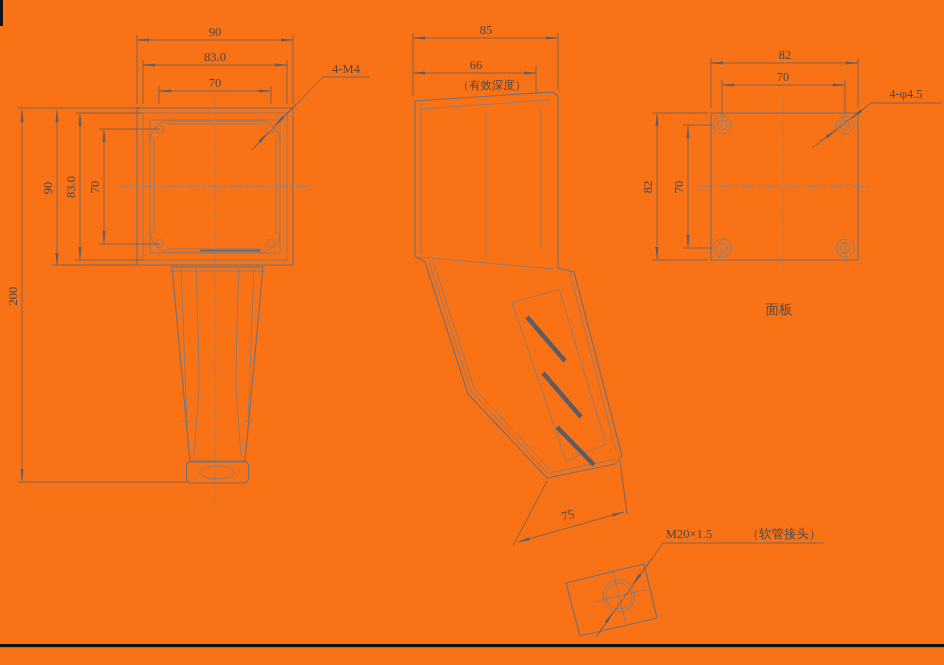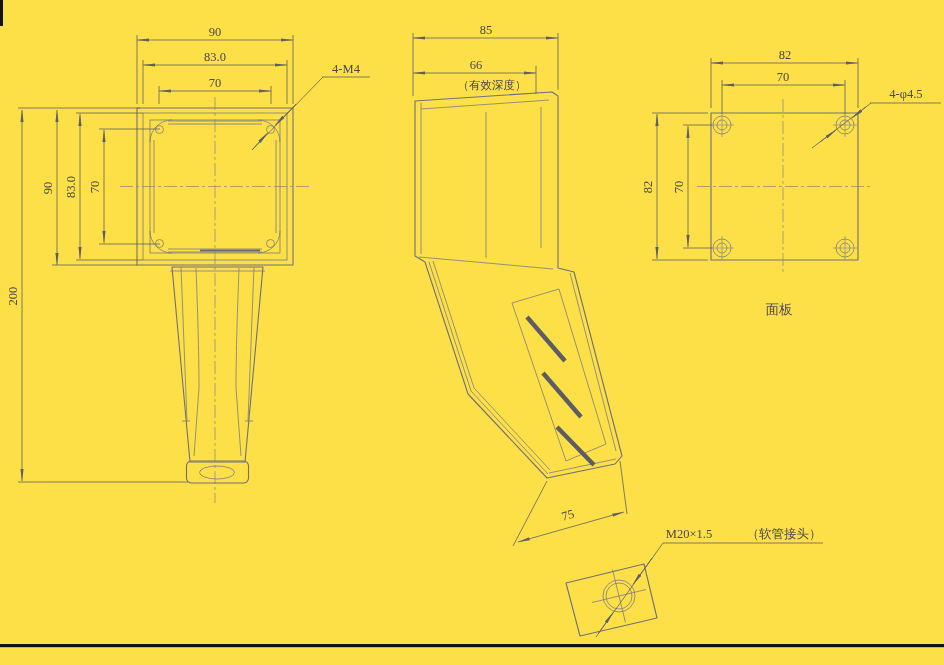--- a/index.html
+++ b/index.html
@@ -1,16 +1,16 @@
 <!DOCTYPE html>
 <html><head>
 <meta charset="utf-8">
 <style>
   html,body{margin:0;padding:0;background:#f7f8fa;}
-  .page{position:relative;width:944px;height:665px;background:#fde047;overflow:hidden;
+  .page{position:relative;width:944px;height:665px;background:#f97316;overflow:hidden;
         font-family:"Liberation Serif","DejaVu Serif",serif;}
   svg{display:block}
   svg text{fill:#48484f;font-family:"Liberation Serif","DejaVu Serif",serif;}
   .geo{stroke:#70707a;fill:none;stroke-width:1.1;stroke-linejoin:round;}
   .thin{stroke:#7b7b85;fill:none;stroke-width:0.8;}
   .dim{stroke:#5f5f68;fill:none;stroke-width:0.8;}
   .cl{stroke:#84848e;fill:none;stroke-width:0.7;stroke-dasharray:13 3 3 3;}
   .stripe{stroke:#5c5c64;stroke-width:4.4;fill:none;}
   .blk{fill:#121215;}
   .t12{font-size:12.5px;}

